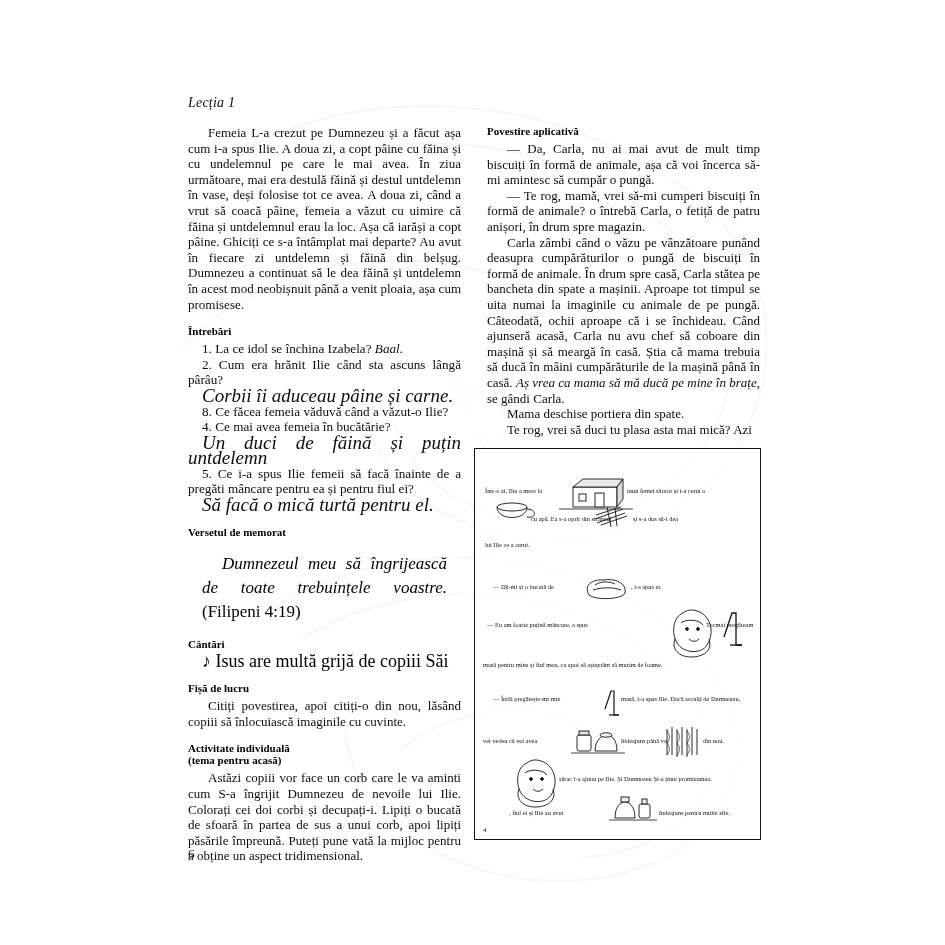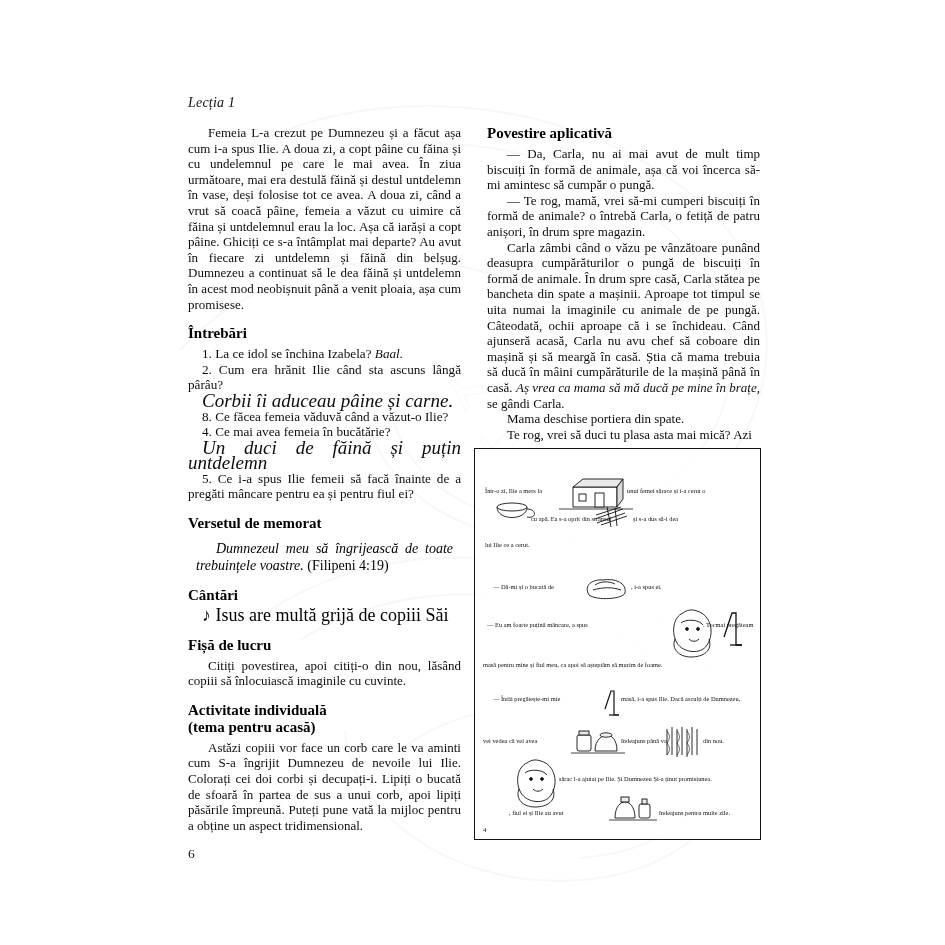--- a/index.html
+++ b/index.html
@@ -53,21 +53,21 @@
     line-height:15.6px;
     text-align:justify;
     text-indent:20px;
     color:#0d0d0d;
     hyphens:auto;
   }
   p.body + p.body{margin-top:0;}
   h2.sec{
     font-family:"Liberation Serif", serif;
     font-weight:bold;
-    font-size:15px;
+    font-size:11px;
     margin:13px 0 4px 0;
     color:#000;
   }
   .qlist{
     margin:0;padding:0;list-style:none;
     font-size:13.2px;line-height:15.6px;color:#0d0d0d;
   }
   .qlist li{
     text-align:justify;
     text-indent:14px;
@@ -78,21 +78,21 @@
     line-height:15.6px;
     text-indent:0;
     margin:0;
   }
   .ital{font-style:italic;}
   .songline{
     font-size:18px;line-height:15.6px;
     text-indent:14px;margin:0;
   }
   .memo{
-    font-size:14px;line-height:17px;margin:8px;text-align:justify;text-indent:20px;
+    font-size:17px;line-height:24px;margin:14px;text-align:justify;text-indent:20px;
   }
   .folio{
     position:absolute;
     left:188px;top:846px;
     font-size:13.5px;
     color:#111;
   }
   
   .comic{
     position:absolute;
@@ -166,20 +166,21 @@
           <li>
             <span>8. Ce făcea femeia văduvă când a văzut-o Ilie?</span>
           </li>
           <li>
             <span>4. Ce mai avea femeia în bucătărie?</span>
           </li>
           <li class="ans">Un duci de făină și puțin untdelemn</li>
           <li>
             <span>5. Ce i-a spus Ilie femeii să facă înainte de a pregăti mâncare pentru ea și pentru fiul ei?</span>
           </li>
+          <li class="ans">Să facă o mică turtă pentru el.</li>
         </ul>
 
         <h2 class="sec">Versetul de memorat</h2>
         <p class="memo">
           <span class="ital">Dumnezeul meu să îngrijească de toate trebuințele voastre.</span>
           <span>(Filipeni 4:19)</span>
         </p>
 
         <h2 class="sec">Cântări</h2>
         <p class="songline">

